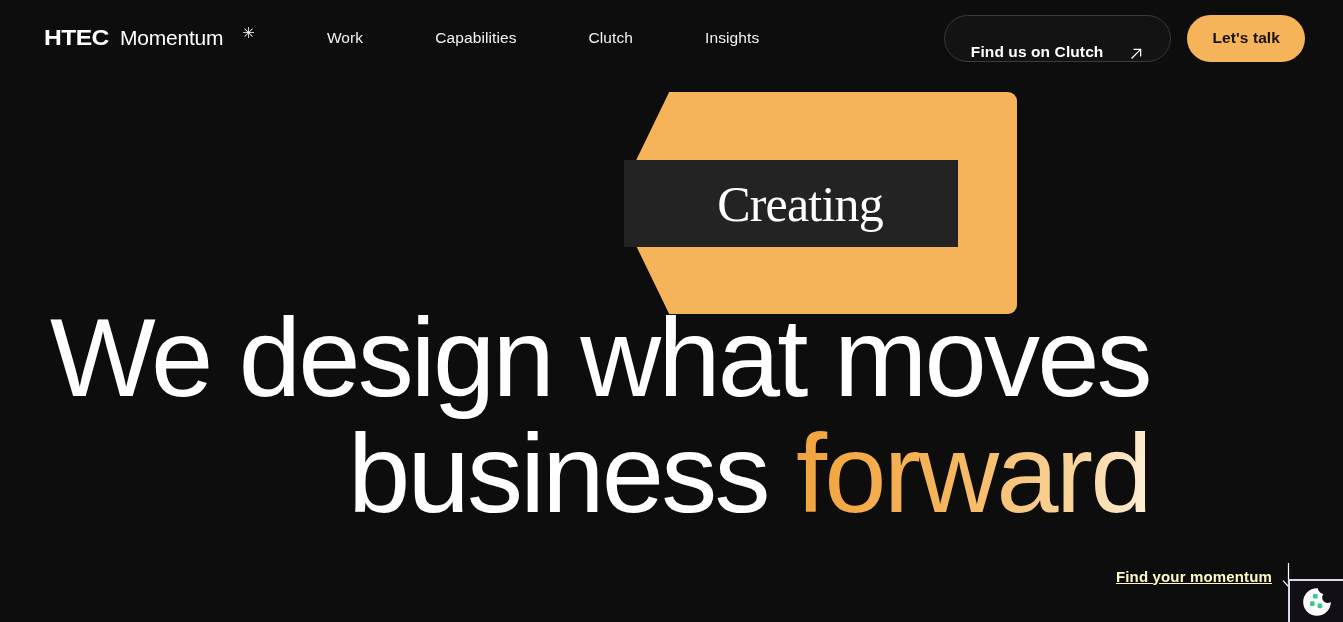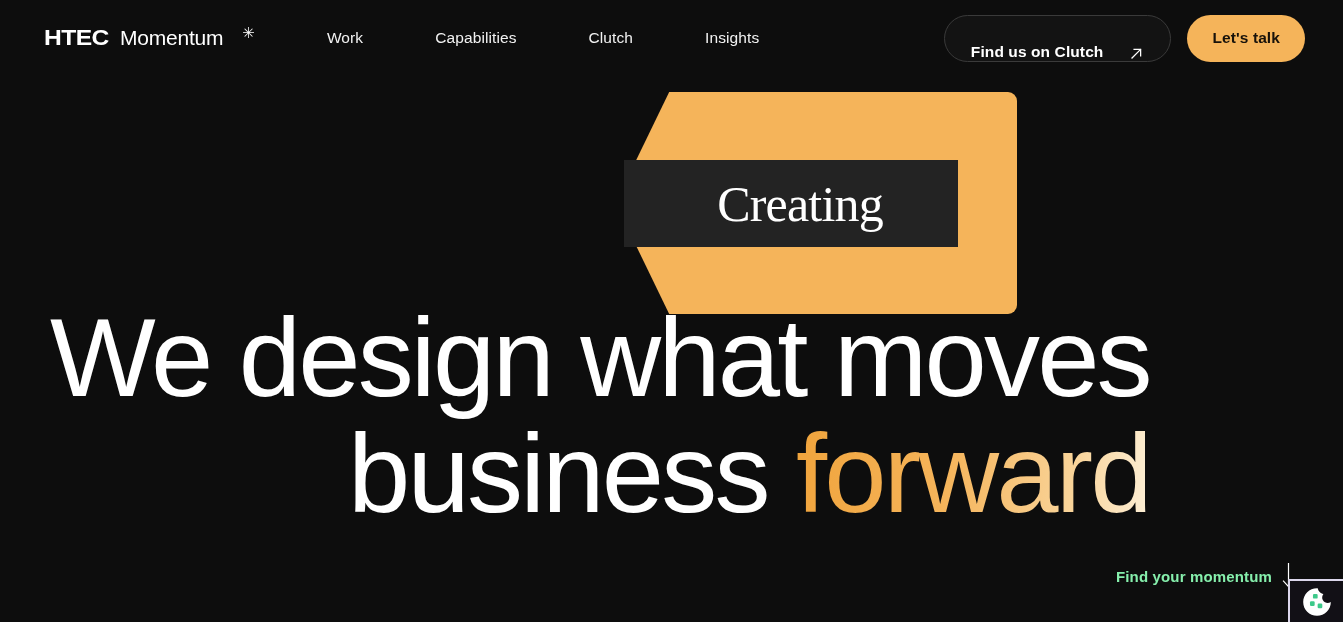--- a/index.html
+++ b/index.html
@@ -192,23 +192,24 @@
     bottom: 33px;
     display: flex;
     align-items: center;
     gap: 10px;
     z-index: 30;
     cursor: pointer;
   }
   .scroll-cue-label {
     font-size: 15px;
     font-weight: 700;
-    color: #86efac;
+    color: #fef9c3;
     letter-spacing: 0.15px;
     white-space: nowrap;
+    text-decoration: underline;
   }
   .arrow-down { width: 13px; height: 26px; display: block; }
 
   
   .cookie-widget {
     position: absolute;
     left: 1288px;
     top: 579px;
     width: 55px;
     height: 43px;

